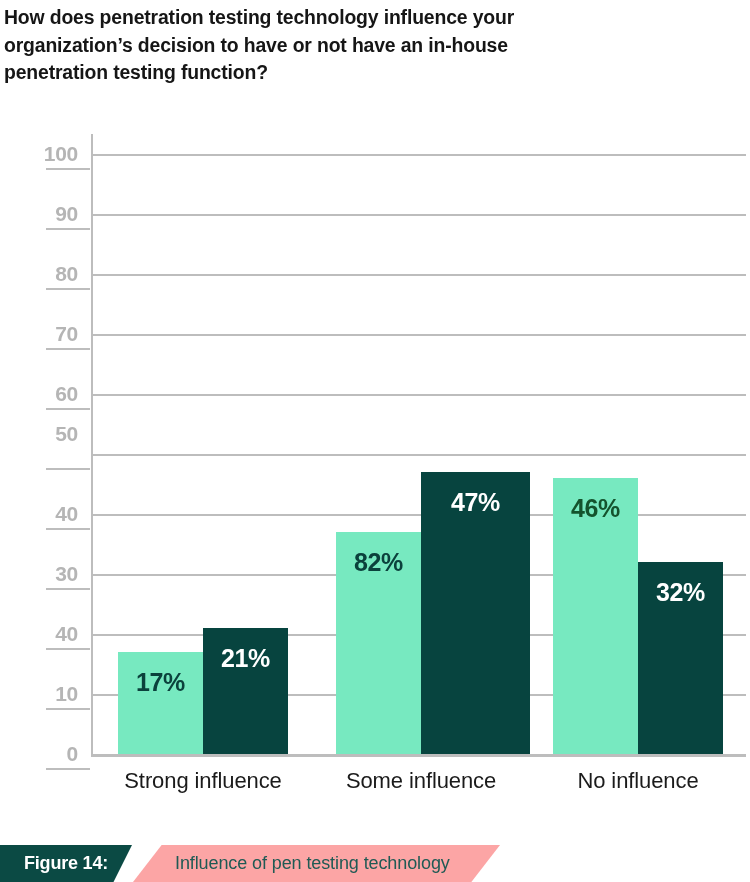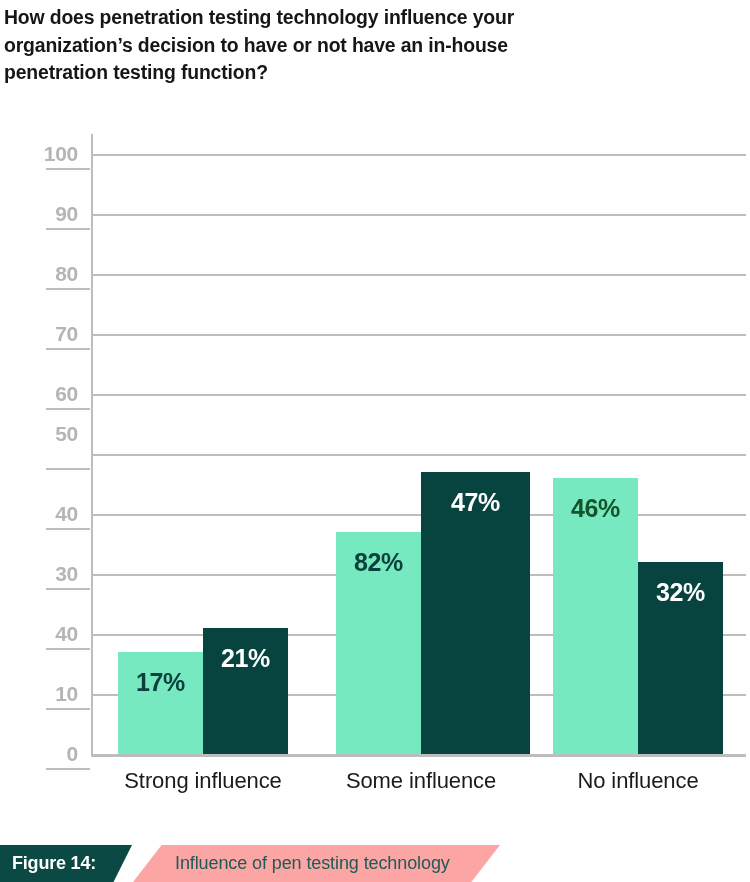--- a/index.html
+++ b/index.html
@@ -172,21 +172,21 @@
     position: absolute;
     left: 0;
     top: 0;
     height: 37px;
     width: 132px;
     background: #0b4a44;
     color: #ffffff;
     font-size: 18px;
     font-weight: bold;
     line-height: 37px;
-    padding-left: 12px;
+    padding-left: 24px;
     letter-spacing: -0.2px;
     clip-path: polygon(0 0, 100% 0, 86% 100%, 0 100%);
   }
   #caption-text-wrap {
     position: absolute;
     left: 133px;
     top: 0;
     height: 37px;
     width: 367px;
     background: #fca5a5;

